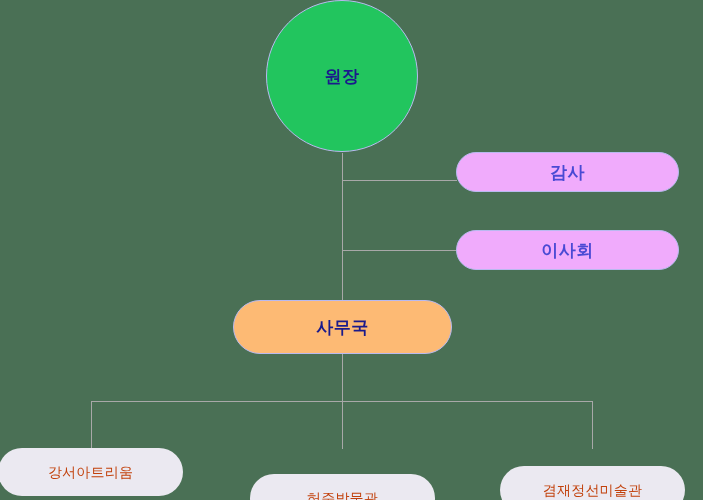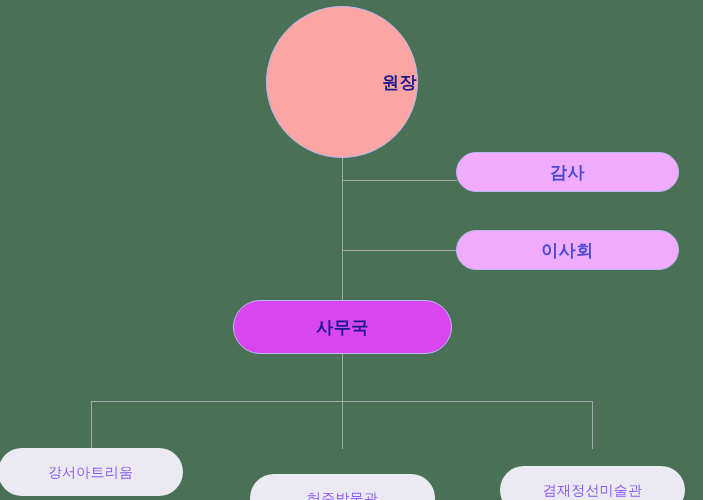--- a/index.html
+++ b/index.html
@@ -52,27 +52,26 @@
   }
 
   .node-label {
     display: block;
     line-height: 1;
   }
 
   
   .node-root {
     left: 266px;
-    top: 6px;
+    top: 0;
     width: 152px;
     height: 152px;
     border-radius: 50%;
-    background: #fca5a5;
+    background: #22c55e;
     border: 1px solid #b9b9f0;
-    justify-content: flex-end;
   }
   .node-root .node-label {
     color: #1a1a8c;
     font-size: 17px;
     font-weight: bold;
     letter-spacing: 0.5px;
   }
 
   
   .node-side {
@@ -92,41 +91,41 @@
     letter-spacing: 0.5px;
   }
 
   
   .node-secretariat {
     left: 233px;
     top: 300px;
     width: 219px;
     height: 54px;
     border-radius: 27px;
-    background: #d946ef;
+    background: #fdba74;
     border: 1px solid #b9b9f0;
   }
   .node-secretariat .node-label {
     color: #1a1a8c;
     font-size: 17px;
     font-weight: bold;
     letter-spacing: 0.5px;
   }
 
   
   .node-branch {
     top: 448px;
     width: 185px;
     height: 48px;
     border-radius: 24px;
     background: #ebe9f1;
     border: none;
   }
   .node-branch .node-label {
-    color: #8b5cf6;
+    color: #c2410c;
     font-size: 14px;
     font-weight: normal;
     letter-spacing: 0.2px;
   }
   .branch-1 { left: -2px; }
   .branch-2 { left: 250px; margin-top: 26px; }
   .branch-3 { left: 500px; margin-top: 18px; }
 </style>
 </head>
 <body>

